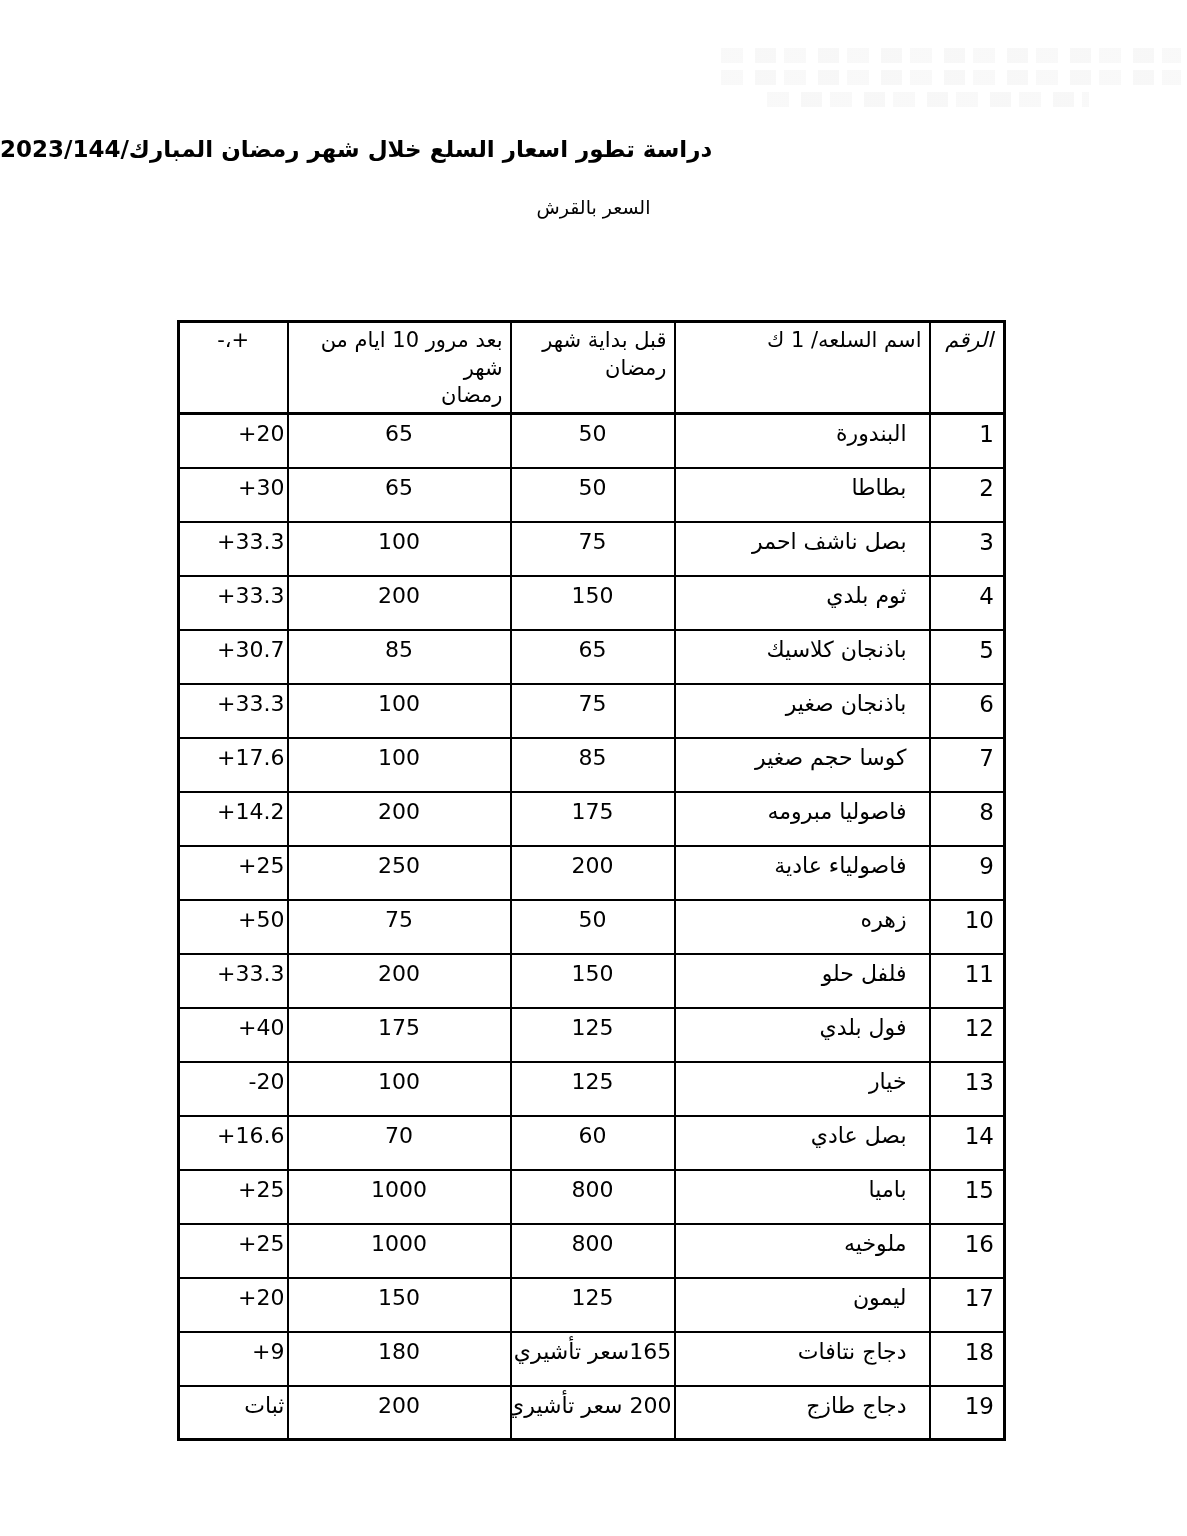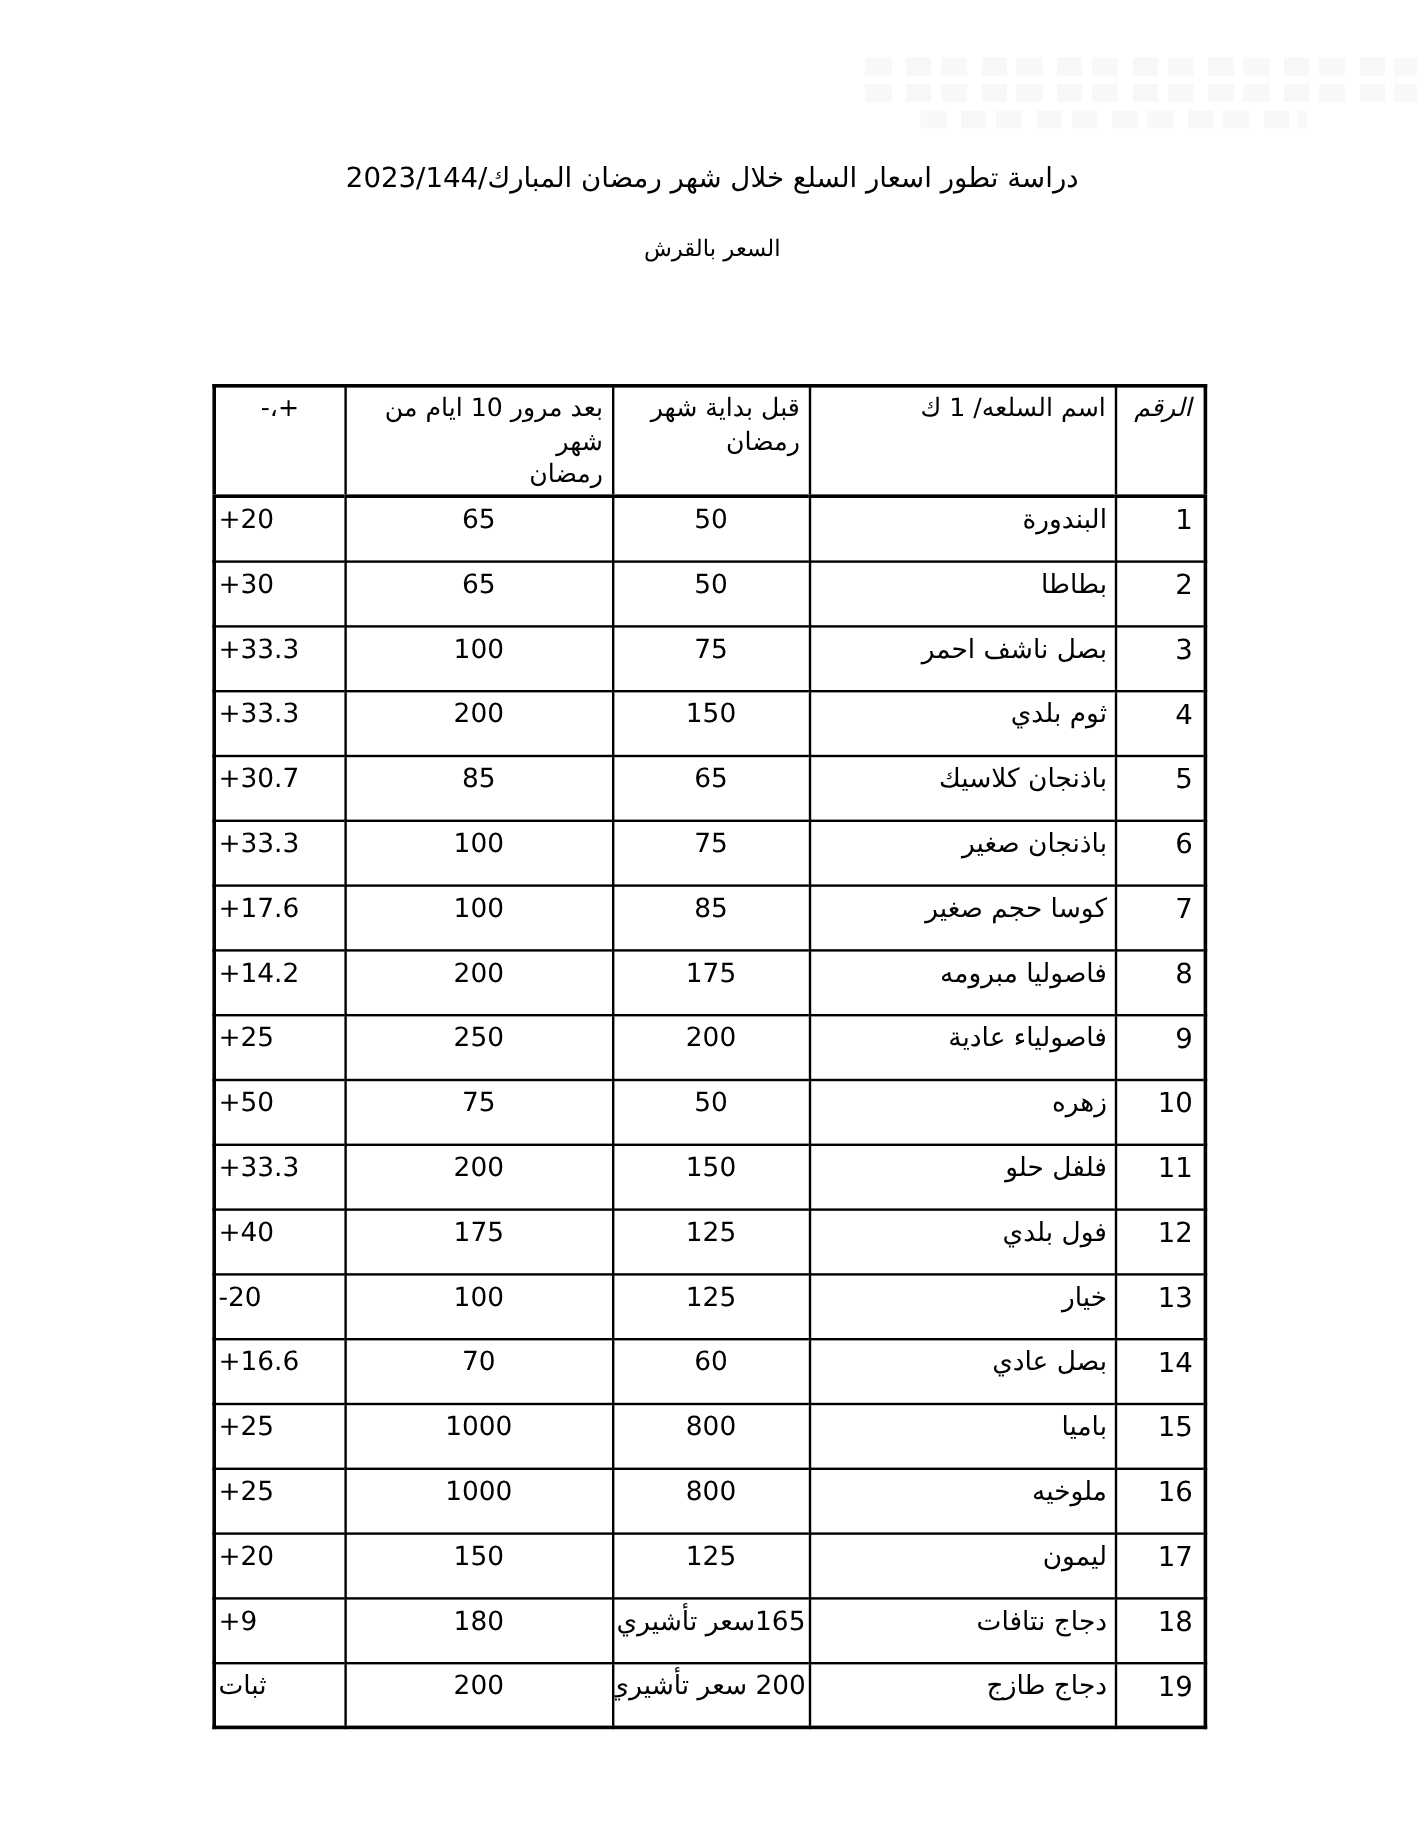--- a/index.html
+++ b/index.html
@@ -29,23 +29,23 @@
       #f6f6f6 0 22px, #ffffff 22px 34px, #f4f4f4 34px 55px, #ffffff 55px 63px);
     opacity: 0.7;
   }
   .artifact div:last-child { width: 70%; margin-left: 10%; }
 
   .title {
     position: absolute;
     top: 136px;
     left: 0;
     width: 100%;
-    text-align: center;
+    text-align: left;
     direction: rtl;
-    font-weight: normal;
+    font-weight: bold;
     font-size: 23px;
     letter-spacing: 0.2px;
   }
   .subtitle {
     position: absolute;
     top: 196px;
     left: 0;
     width: 100%;
     text-align: center;
     direction: rtl;
@@ -79,23 +79,23 @@
     text-align: right;
   }
   .price-table td { font-size: 22px; }
 
   th.c-before, th.c-after { white-space: pre-line; padding-right: 7px; margin-left: 40px; }
   th.c-num  { padding-right: 10px; font-style: italic; }
   th.c-name { padding-right: 7px; }
   th.c-change { text-align: center; }
 
   td.c-num  { text-align: right; padding-right: 9px; font-size: 23px; }
-  td.c-name { text-align: right; padding-right: 6px; }
+  td.c-name { text-align: right; padding-right: 22px; }
   td.c-before, td.c-after { text-align: center; white-space: nowrap; overflow: hidden; }
-  td.c-change { text-align: left; }
+  td.c-change { text-align: right; }
   td.c-change span { unicode-bidi: embed; }
 </style>
 </head>
 <body>
 
 <div class="artifact">
   <div></div>
   <div></div>
   <div></div>
 </div>

